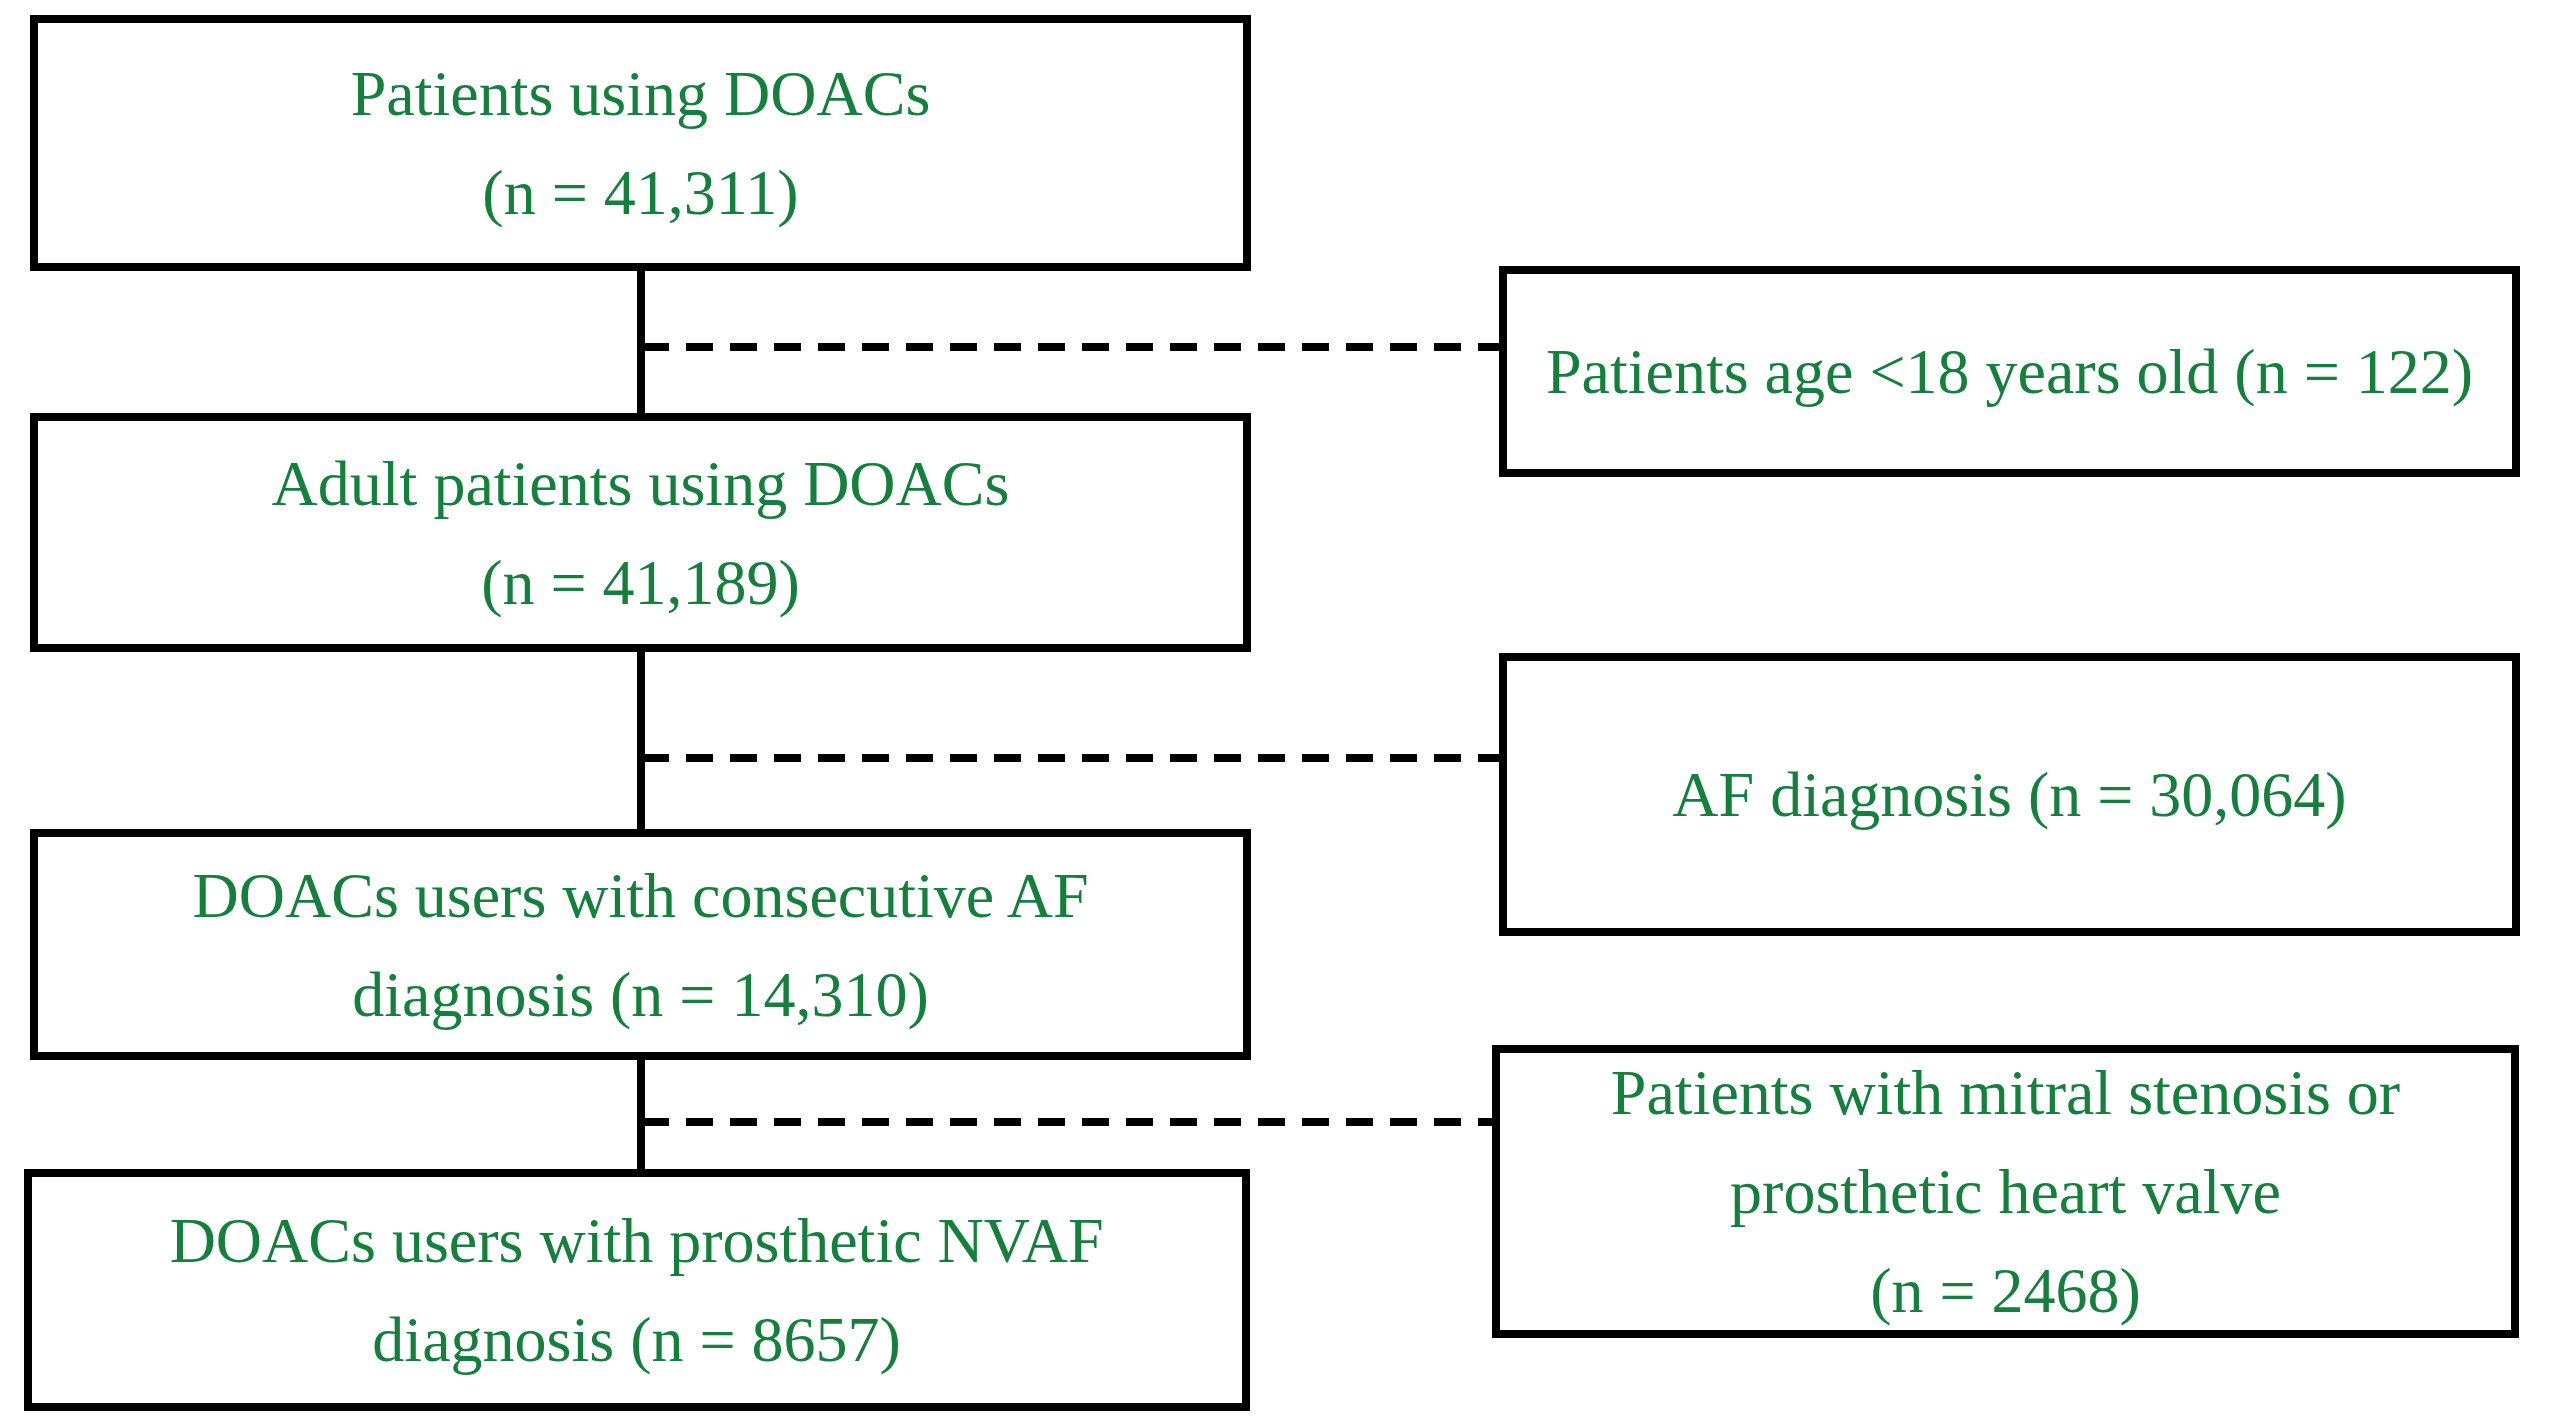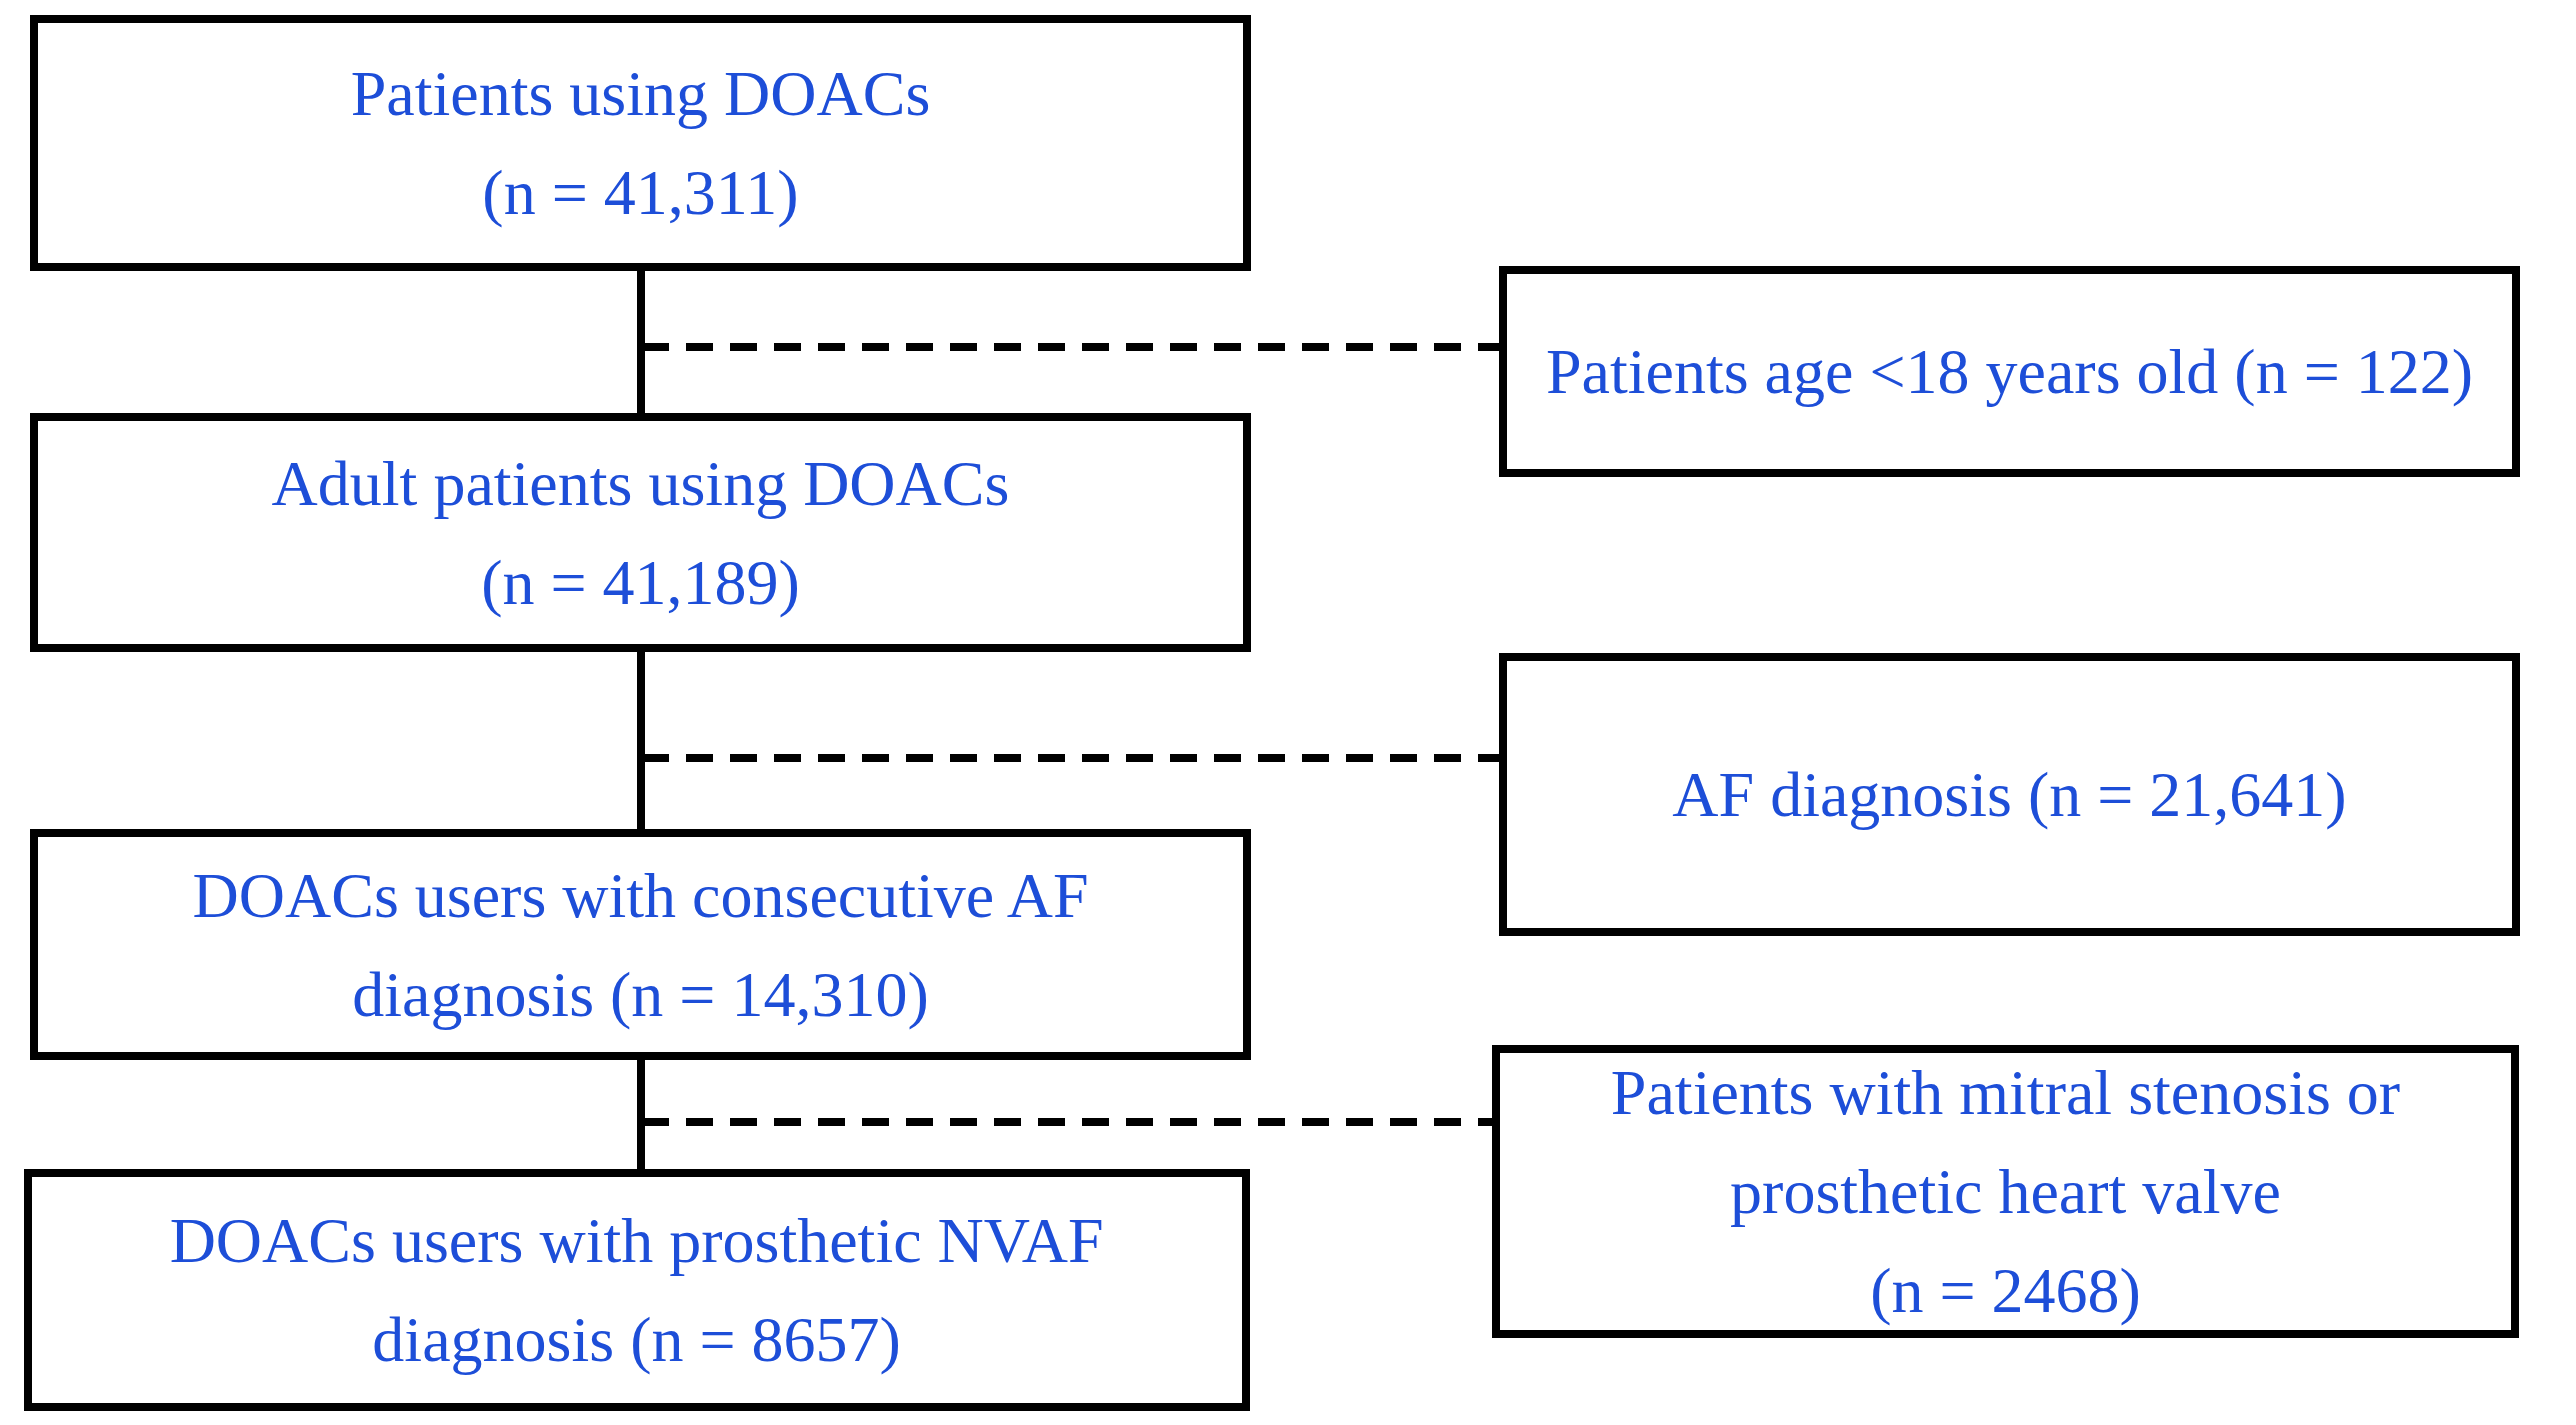--- a/index.html
+++ b/index.html
@@ -6,21 +6,21 @@
     margin: 0;
     padding: 0;
     background: #ffffff;
   }
   .canvas {
     position: relative;
     width: 2576px;
     height: 1422px;
     background: #ffffff;
     font-family: "Liberation Serif", "DejaVu Serif", serif;
-    color: #1d4ed8;
+    color: #15803d;
     overflow: hidden;
   }
   .box {
     position: absolute;
     background: #ffffff;
     border: 8.4px solid #000000;
     box-sizing: border-box;
     display: flex;
     flex-direction: column;
     align-items: center;
@@ -89,21 +89,21 @@
   <div class="box b4">
     <div class="box-line">DOACs users with prosthetic NVAF</div>
     <div class="box-line">diagnosis (n = 8657)</div>
   </div>
 
   <div class="box r1">
     <div class="box-line">Patients age &lt;18 years old (n = 122)</div>
   </div>
 
   <div class="box r2">
-    <div class="box-line">AF diagnosis (n = 21,641)</div>
+    <div class="box-line">AF diagnosis (n = 30,064)</div>
   </div>
 
   <div class="box r3">
     <div class="box-line">Patients with mitral stenosis or</div>
     <div class="box-line">prosthetic heart valve</div>
     <div class="box-line">(n = 2468)</div>
   </div>
 
   <div class="vline v1"></div>
   <div class="vline v2"></div>

